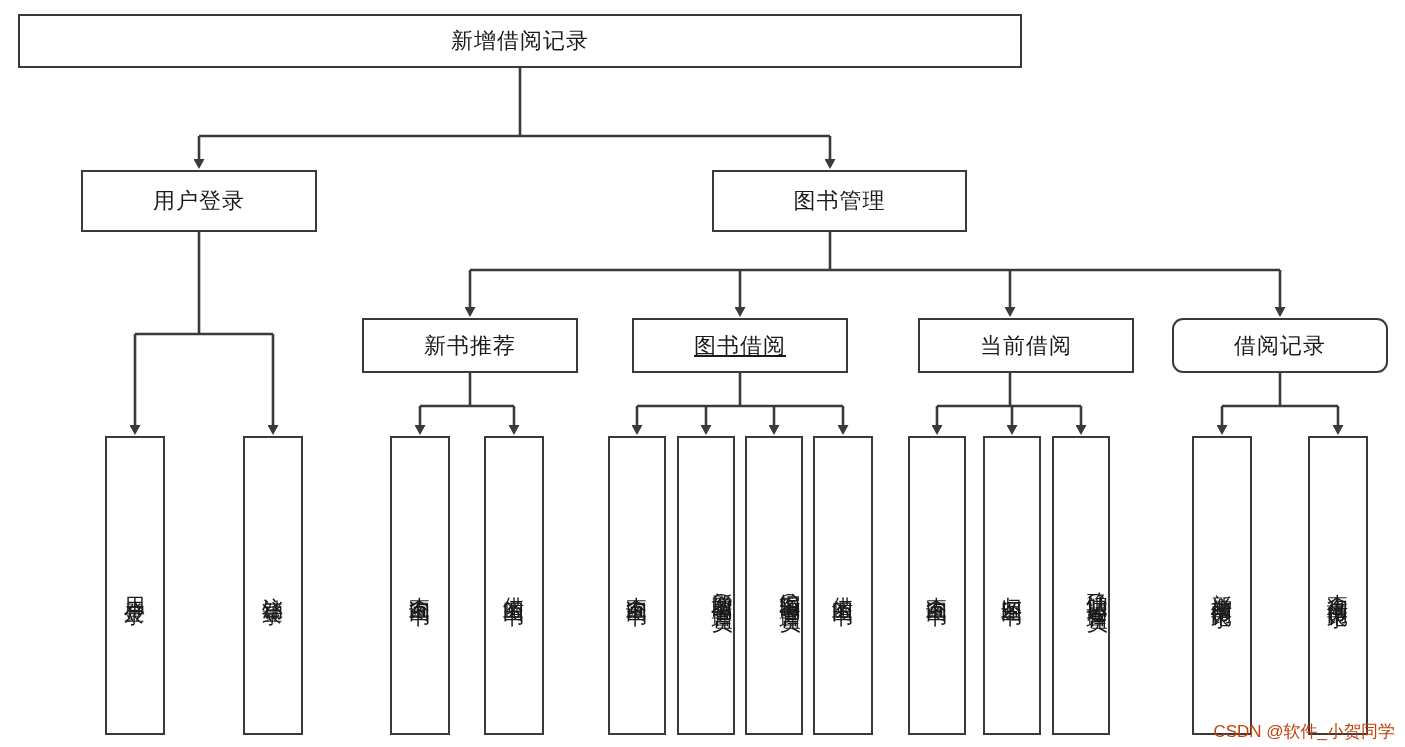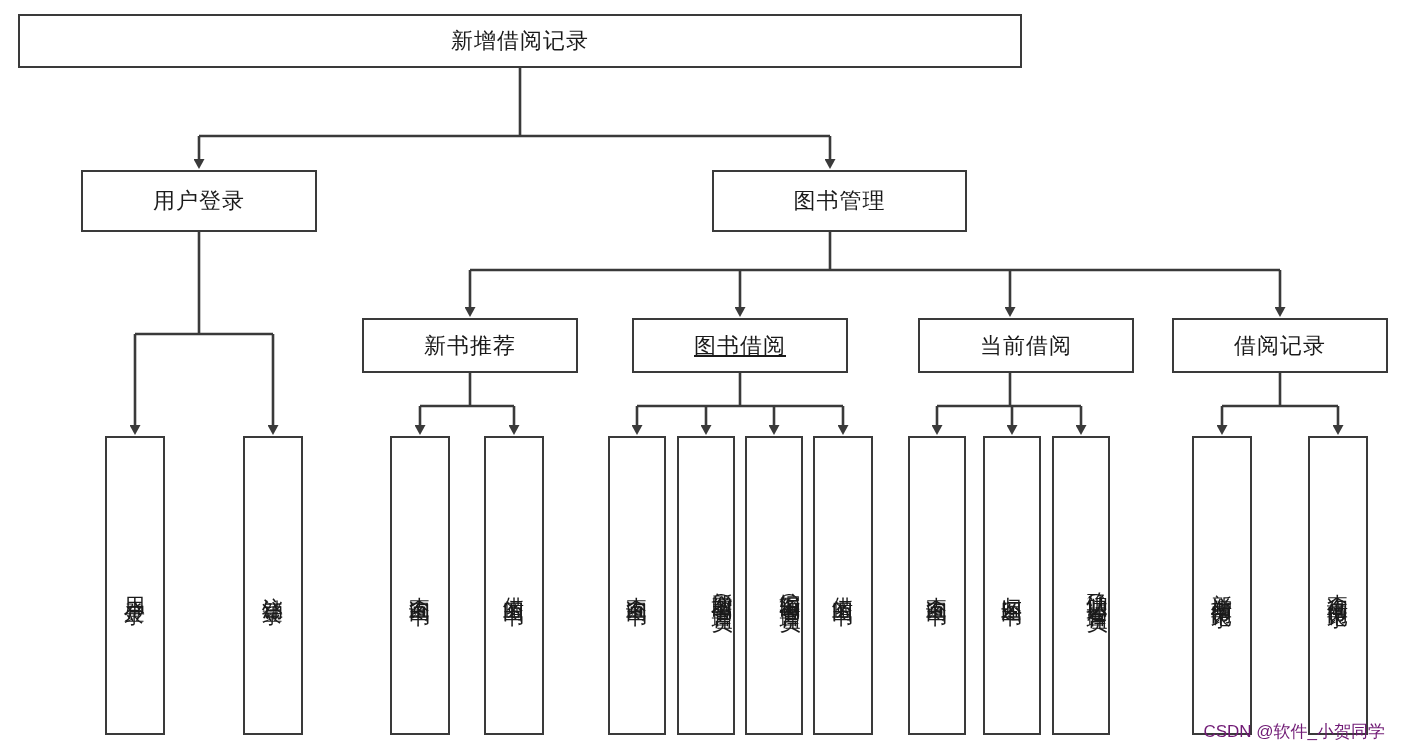--- a/index.html
+++ b/index.html
@@ -46,24 +46,24 @@
     text-orientation: upright;
     letter-spacing: 3px;
     line-height: 1;
     align-items: flex-start;
     padding-top: 6px;
     overflow: hidden;
   }
   .node-v.center { align-items: center; padding-top: 0; }
   .watermark {
     position: absolute;
-    right: 20px;
+    right: 10px;
     bottom: 4px;
     font-size: 17px;
-    color: #701a75;
+    color: #c2410c;
     white-space: nowrap;
     pointer-events: none;
   }
 </style>
 </head>
 <body>
 
 <div id="canvas">
 
   <svg id="wires" viewBox="0 0 1405 747" xmlns="http://www.w3.org/2000/svg">
@@ -116,21 +116,21 @@
     </g>
   </svg>
 
   <div id="nodes">
       <div class="node node-h" style="left: 18px; top: 14px; width: 1004px; height: 54px;">新增借阅记录</div>
       <div class="node node-h" style="left: 81px; top: 170px; width: 236px; height: 62px;">用户登录</div>
       <div class="node node-h" style="left: 712px; top: 170px; width: 255px; height: 62px;">图书管理</div>
       <div class="node node-h" style="left: 362px; top: 318px; width: 216px; height: 55px;">新书推荐</div>
       <div class="node node-h" style="left: 632px; top: 318px; width: 216px; height: 55px; text-decoration: underline;">图书借阅</div>
       <div class="node node-h" style="left: 902px; top: 318px; width: 216px; height: 55px; margin-left: 16px;">当前借阅</div>
-      <div class="node node-h" style="left: 1172px; top: 318px; width: 216px; height: 55px;">借阅记录</div>
+      <div class="node node-h" style="left: 1172px; top: 318px; width: 216px; height: 55px; border-radius: 11px;">借阅记录</div>
       <div class="node node-v center" style="left: 105px; top: 436px; width: 60px; height: 299px;">用户登录</div>
       <div class="node node-v center" style="left: 243px; top: 436px; width: 60px; height: 299px;">注销登录</div>
       <div class="node node-v center" style="left: 390px; top: 436px; width: 60px; height: 299px;">查询图书</div>
       <div class="node node-v center" style="left: 484px; top: 436px; width: 60px; height: 299px;">借阅图书</div>
       <div class="node node-v center" style="left: 608px; top: 436px; width: 58px; height: 299px;">查询图书</div>
       <div class="node node-v" style="left: 677px; top: 436px; width: 58px; height: 299px;">新增图书（管理员）</div>
       <div class="node node-v" style="left: 745px; top: 436px; width: 58px; height: 299px;">编辑图书（管理员）</div>
       <div class="node node-v center" style="left: 813px; top: 436px; width: 60px; height: 299px;">借阅图书</div>
       <div class="node node-v center" style="left: 908px; top: 436px; width: 58px; height: 299px;">查询图书</div>
       <div class="node node-v center" style="left: 983px; top: 436px; width: 58px; height: 299px;">归还图书</div>

